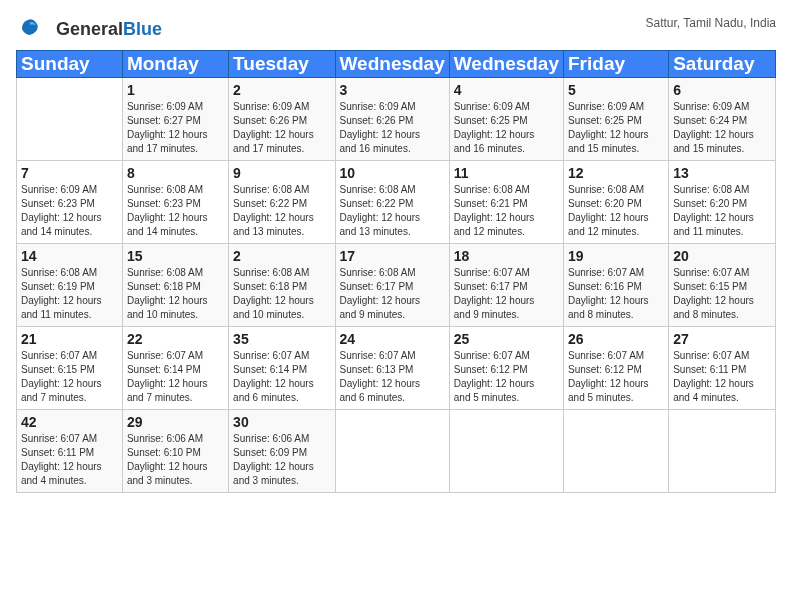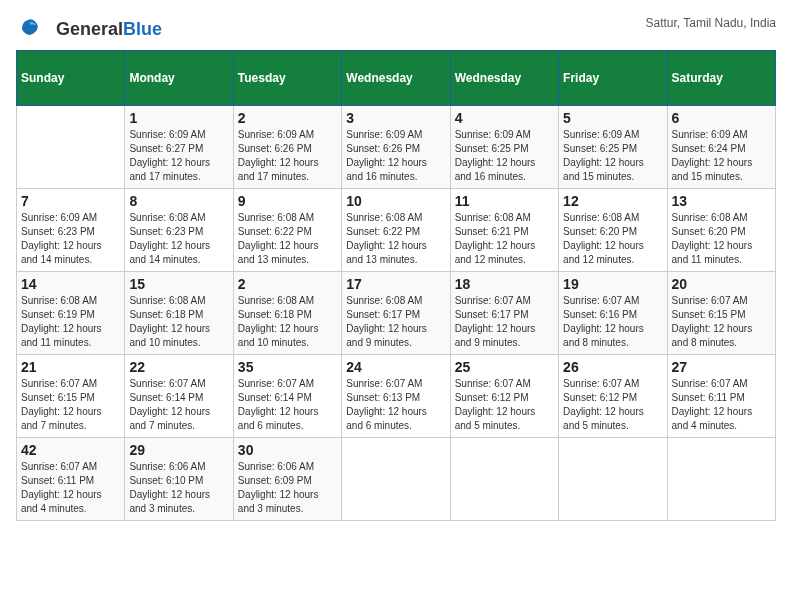--- a/index.html
+++ b/index.html
@@ -30,25 +30,25 @@
     .title-block { text-align: right; }
     .month-title { font-size: 36px; font-weight: bold; color: #333; }
     .location-title { font-size: 12px; color: #555; }
 
     table {
       width: 100%;
       border-collapse: collapse;
       font-size: 11px;
     }
     thead tr th {
-      background-color: #15803d;
+      background-color: #3b82f6;
       color: #fff;
-      padding: 20px 4px;
+      padding: 2px 4px;
       text-align: left;
-      font-size: 12px;
+      font-size: 19px;
       font-weight: bold;
       border: 1px solid #1a5da5;
     }
     tbody tr td {
       border: 1px solid #ccc;
       vertical-align: top;
       padding: 4px;
       width: 108px;
       min-height: 80px;
       background: #fff;

